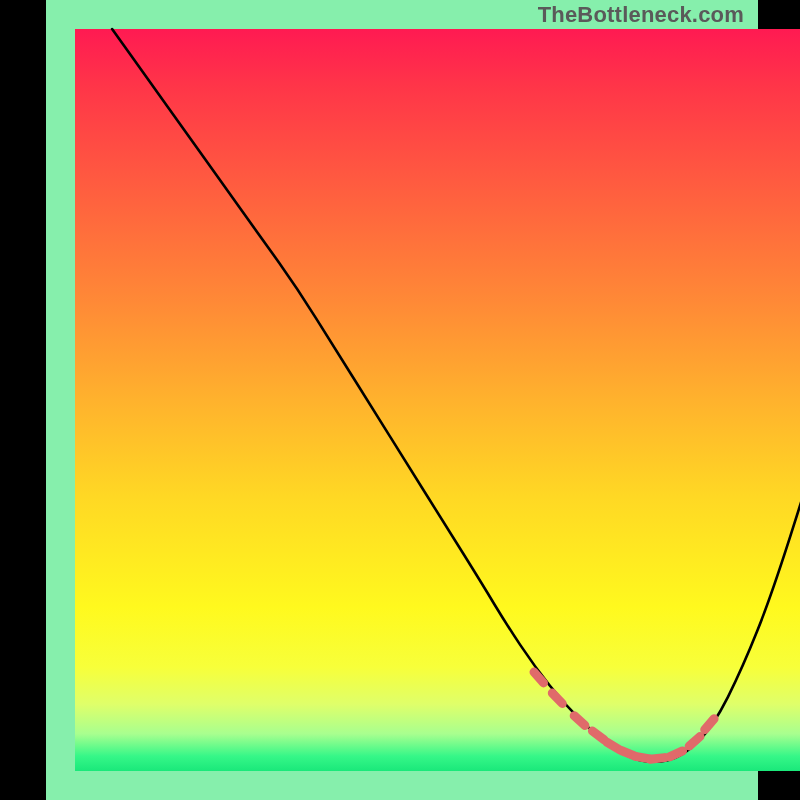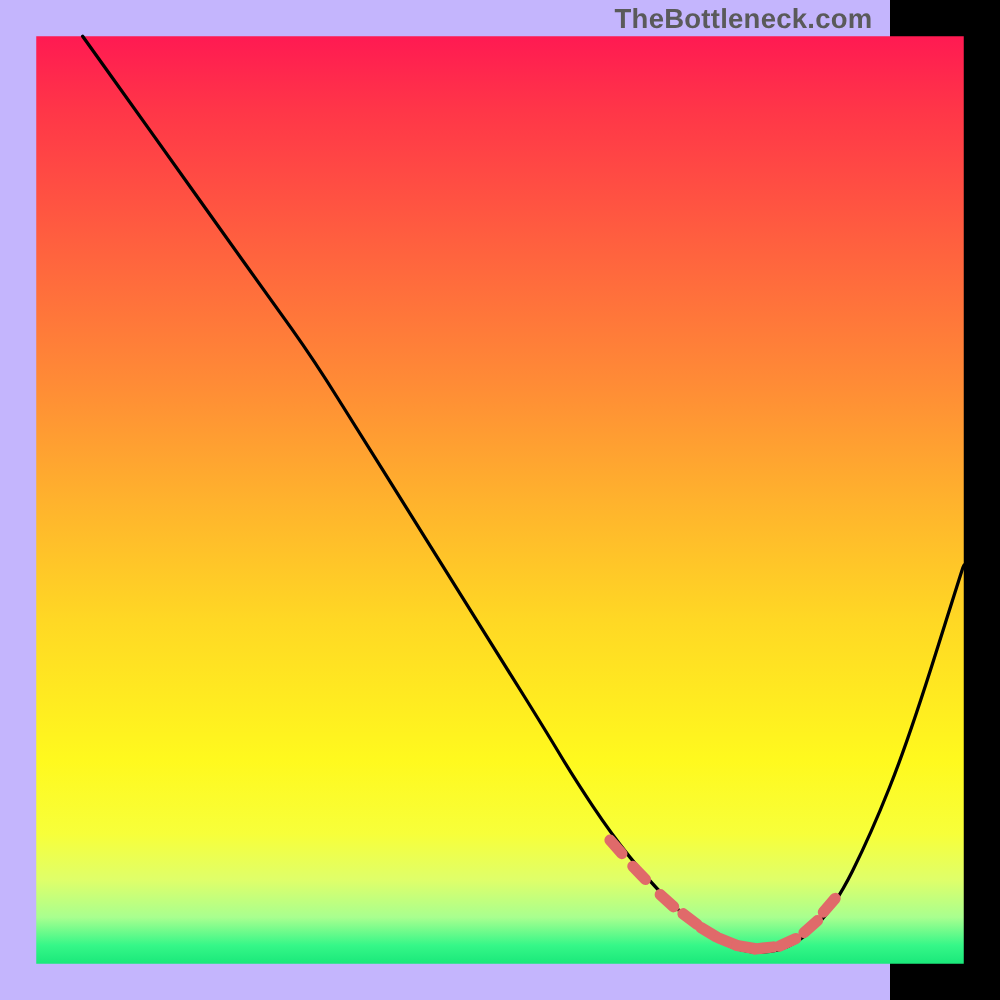--- a/index.html
+++ b/index.html
@@ -8,21 +8,22 @@
     width: 800px;
     height: 800px;
     background: #000;
     font-family: Arial, Helvetica, sans-serif;
     overflow: hidden;
   }
   .outer {
     position: relative;
     width: 712px;
     height: 800px;
-    background: #c4b5fd;
+    background: #86efac;
+    margin-left: 46px;
   }
   .watermark {
     position: absolute;
     top: 2px;
     right: 14px;
     color: #5a5a5a;
     font-size: 22px;
     font-weight: 600;
     letter-spacing: 0.2px;
     z-index: 10;

